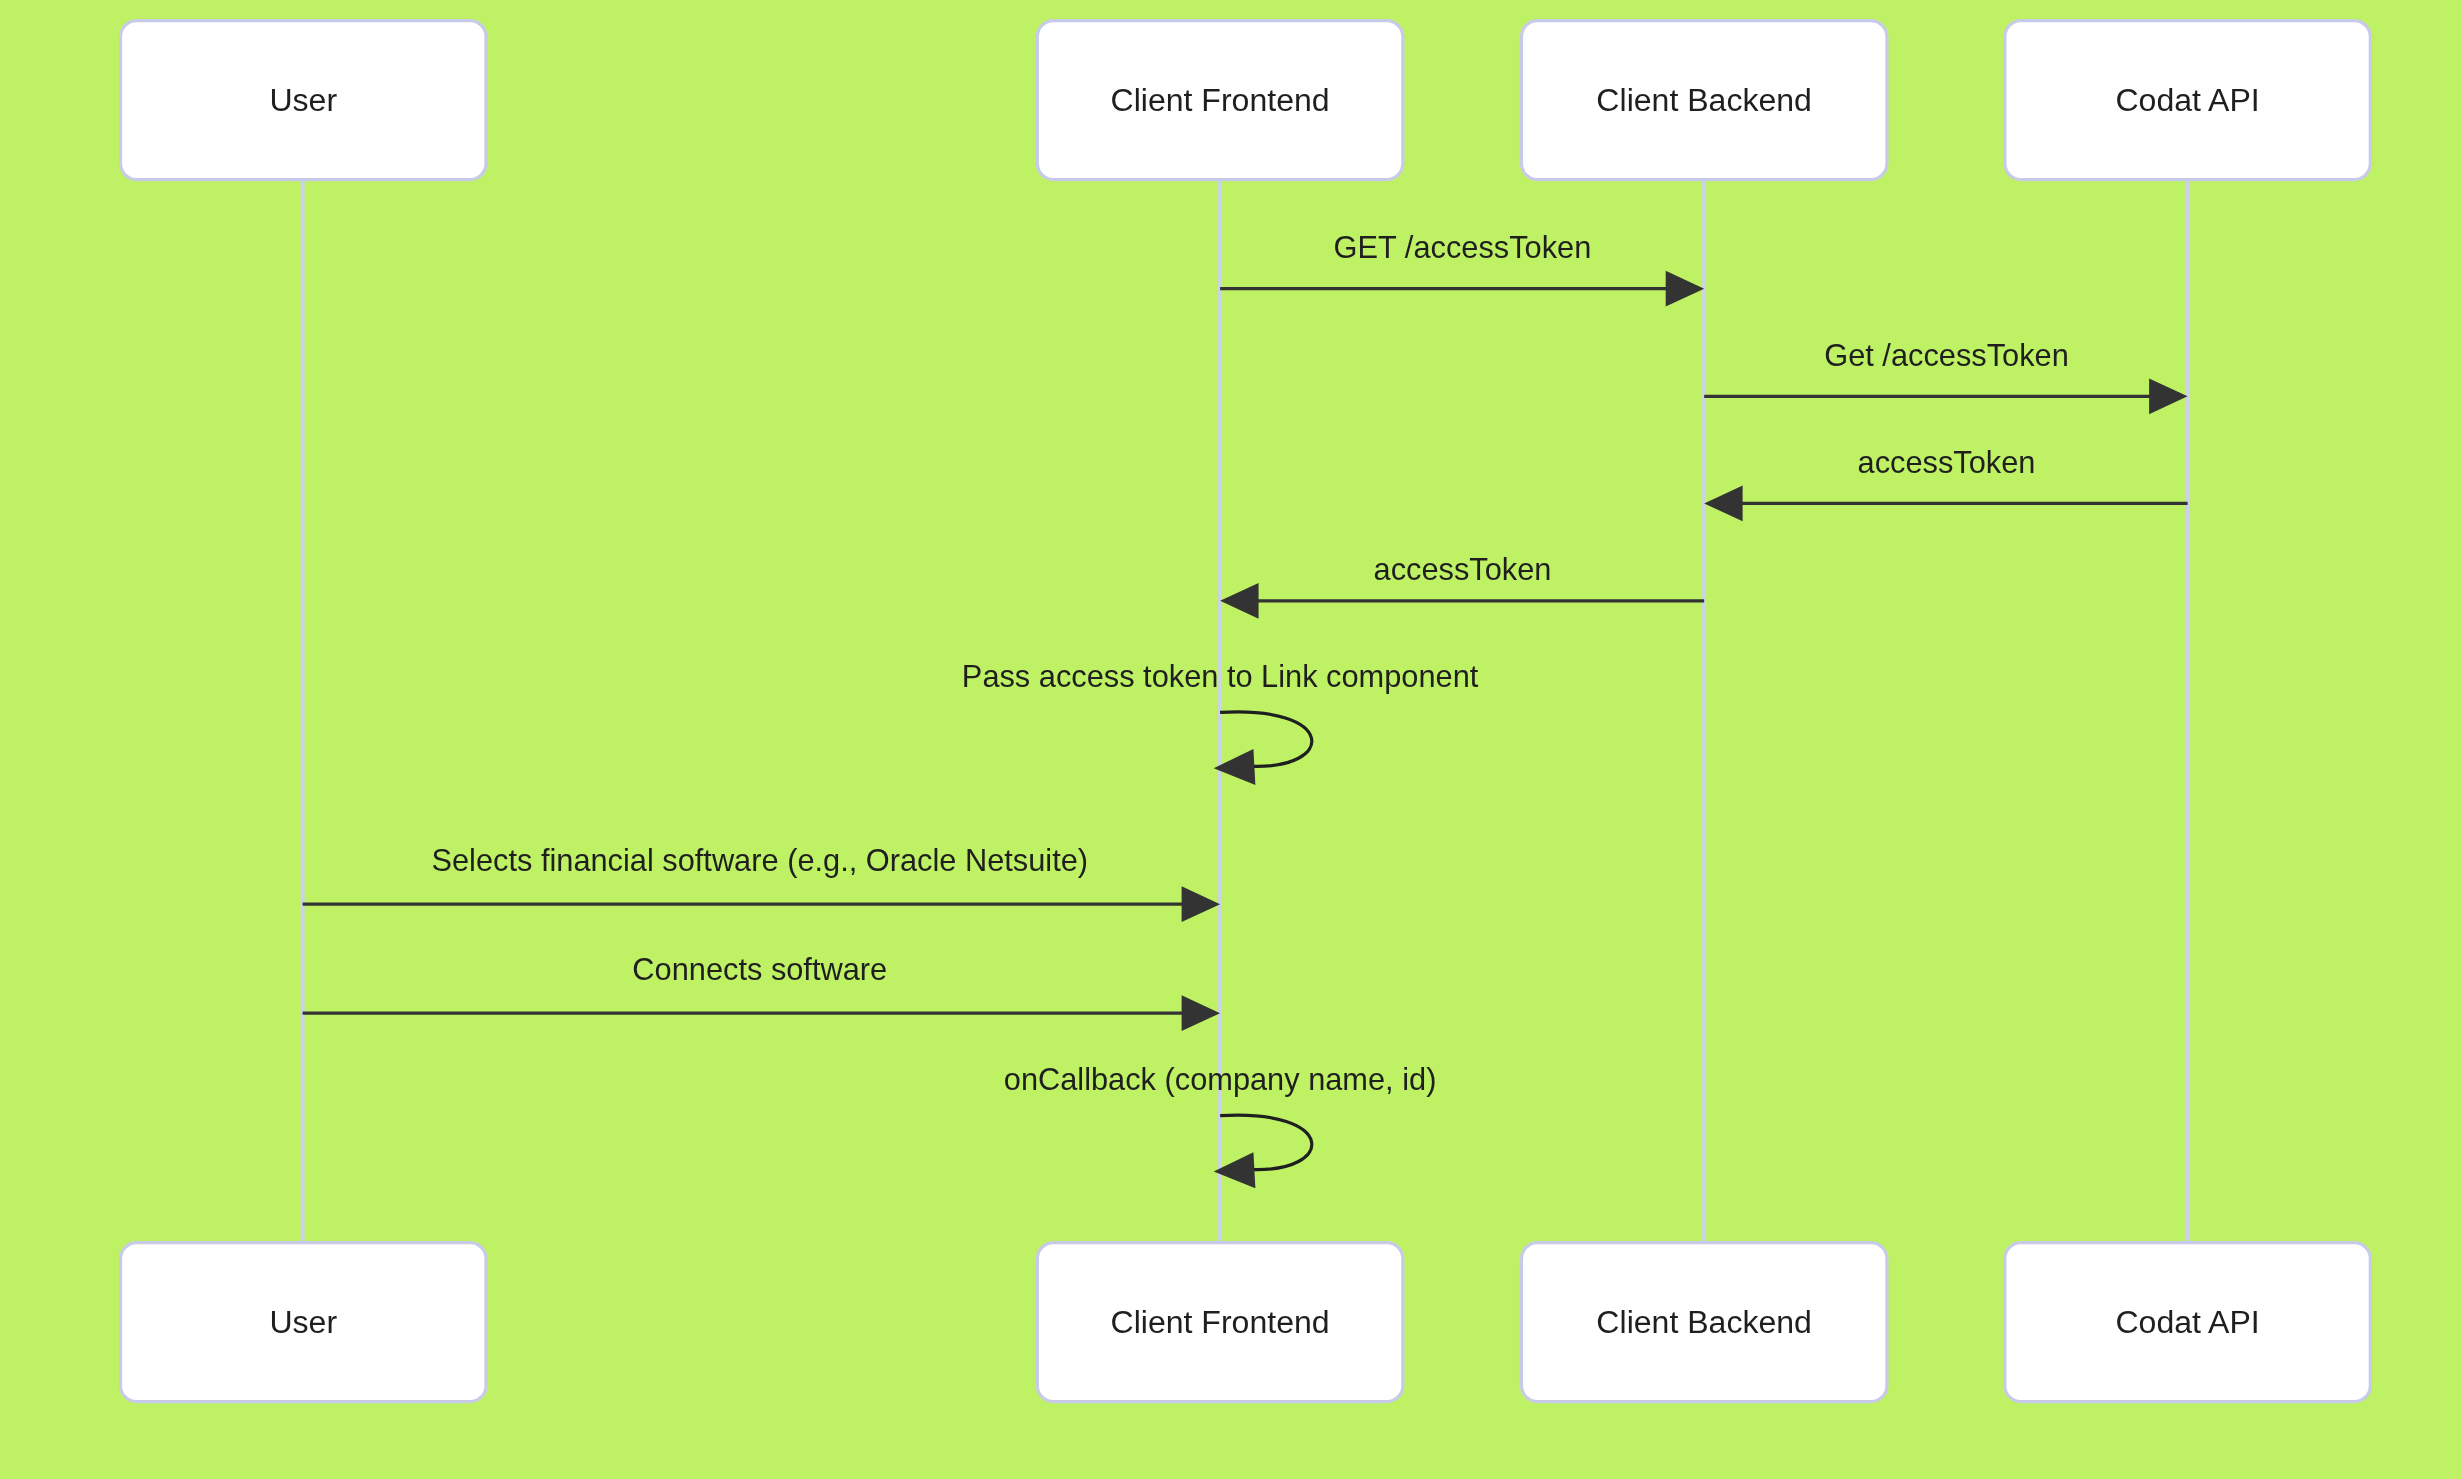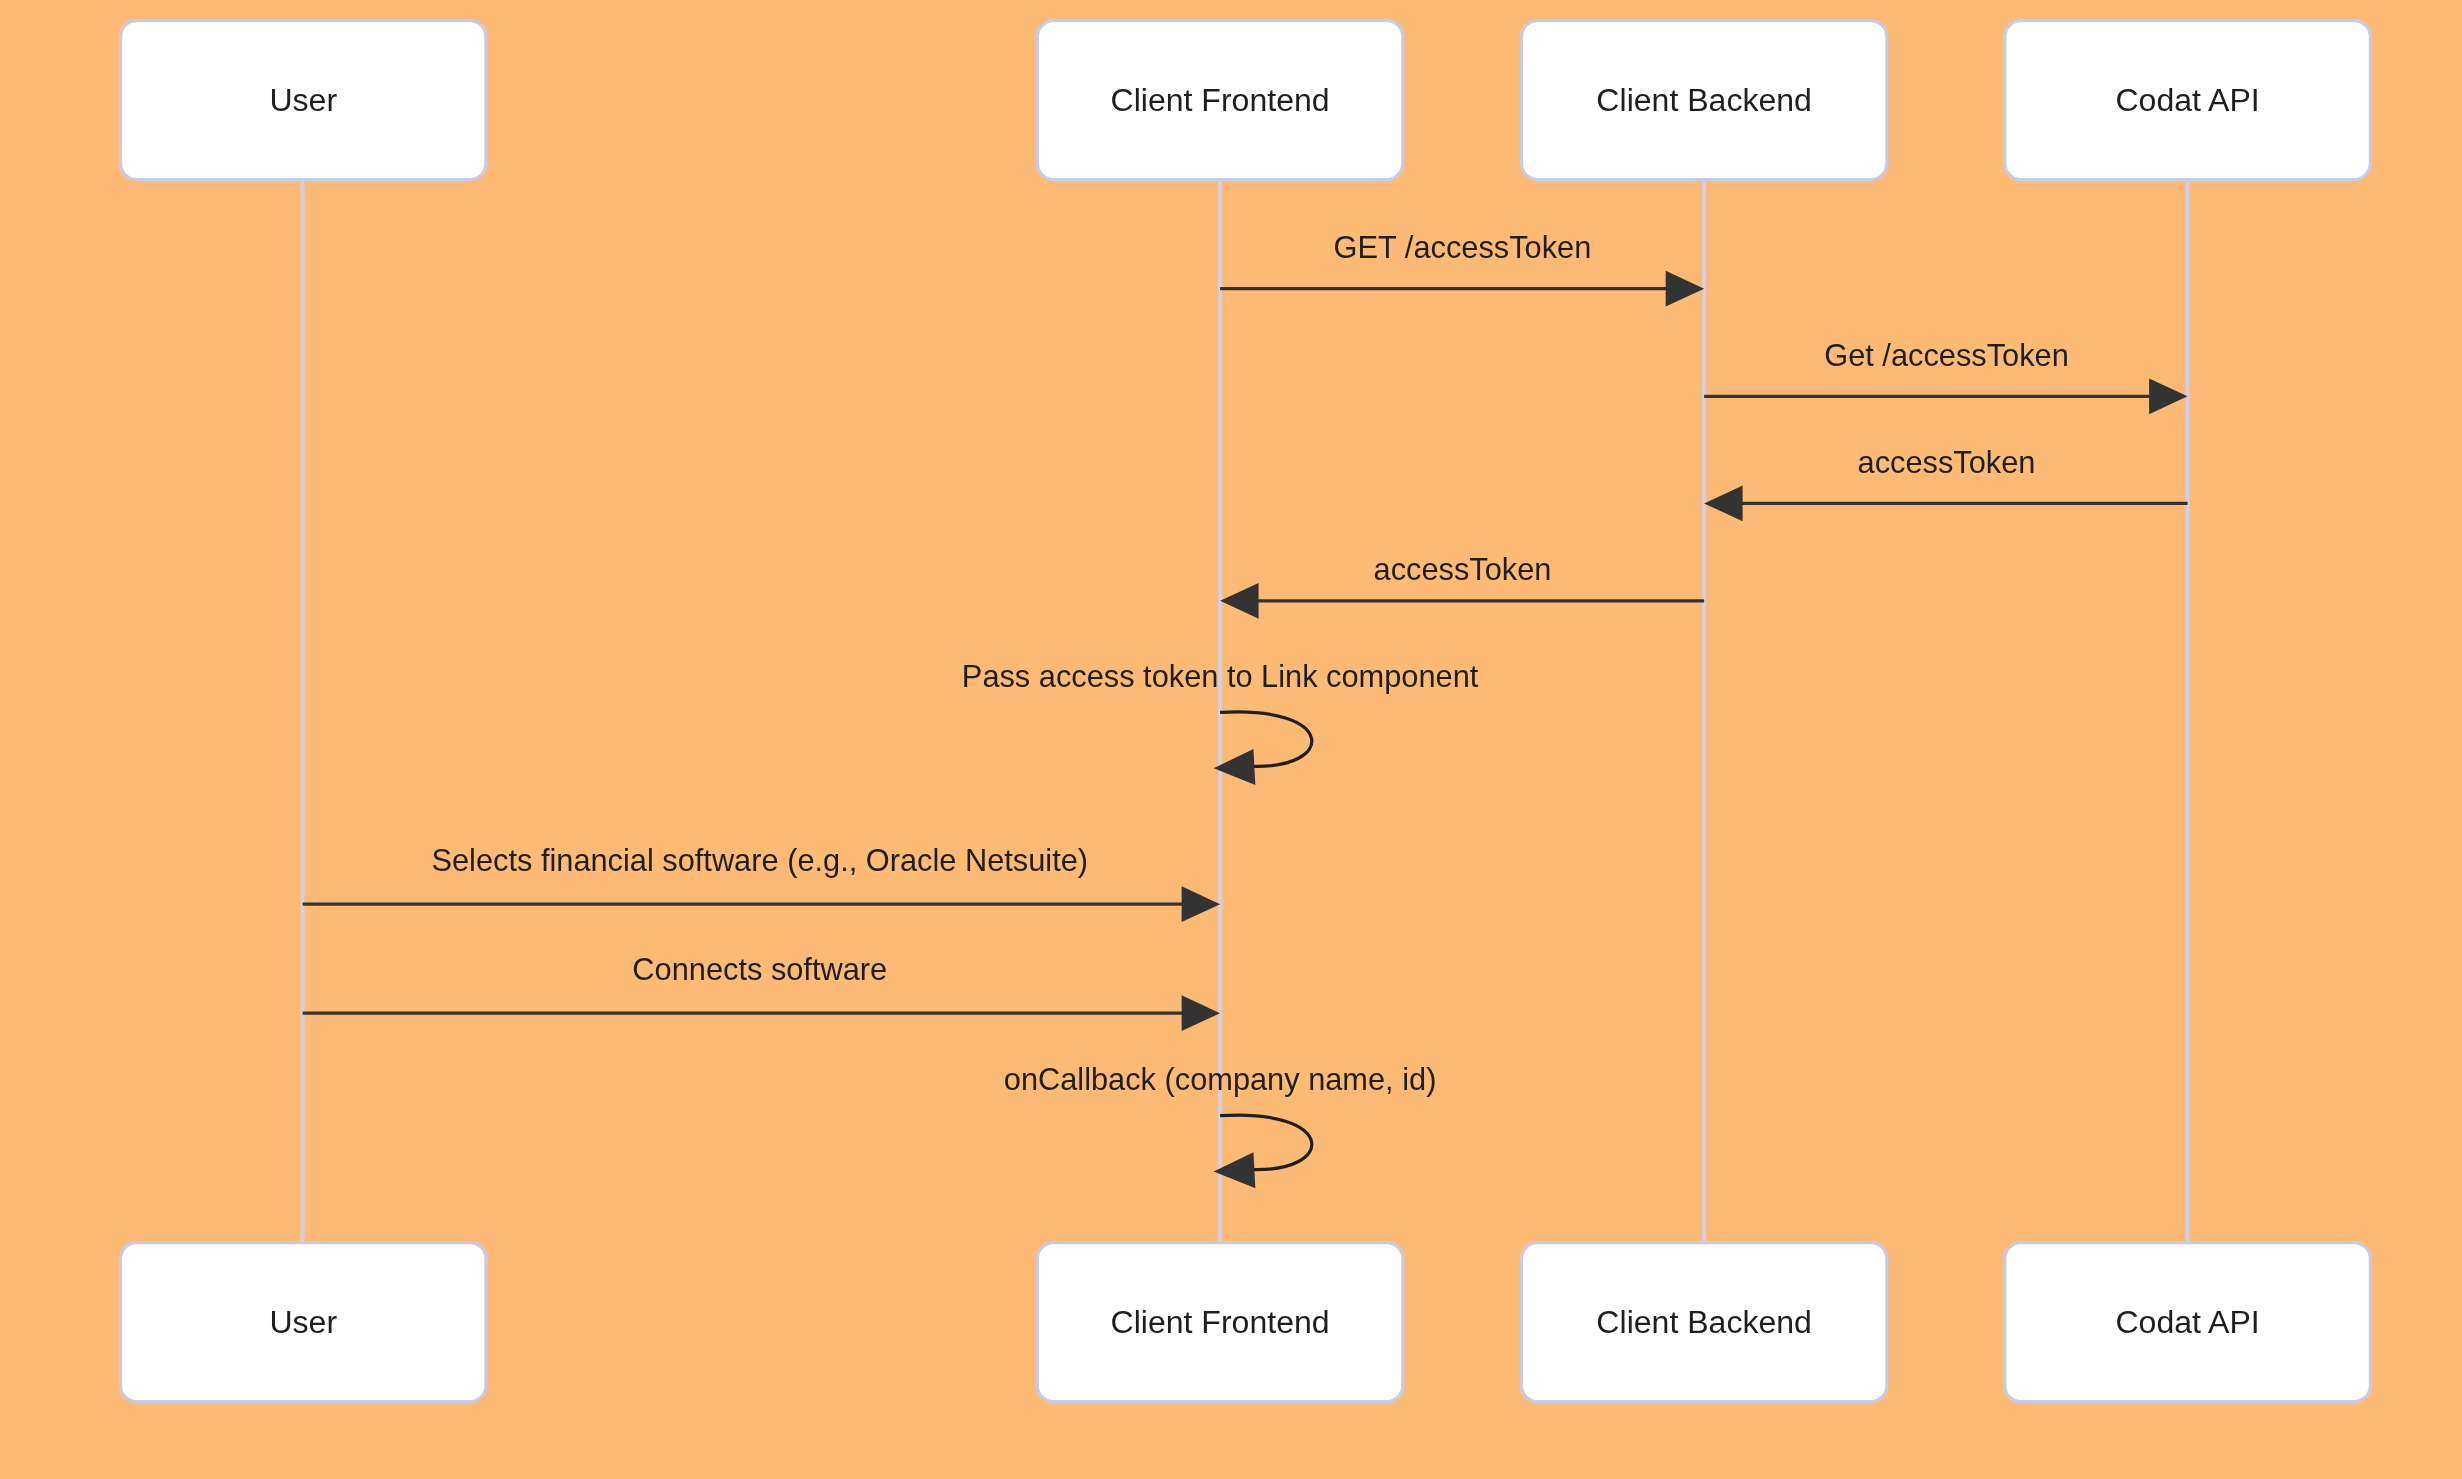--- a/index.html
+++ b/index.html
@@ -10,21 +10,21 @@
   body {
     width: 2462px;
     height: 1480px;
     font-family: "Liberation Sans", sans-serif;
     overflow: hidden;
   }
   #diagram-root {
     position: relative;
     width: 2462px;
     height: 1480px;
-    background: #fdba74;
+    background: #bef264;
   }
   svg#sequence-svg {
     display: block;
     width: 2462px;
     height: 1480px;
   }
   .actor-box {
     fill: #ffffff;
     stroke: #c8cbe8;
     stroke-width: 5;

